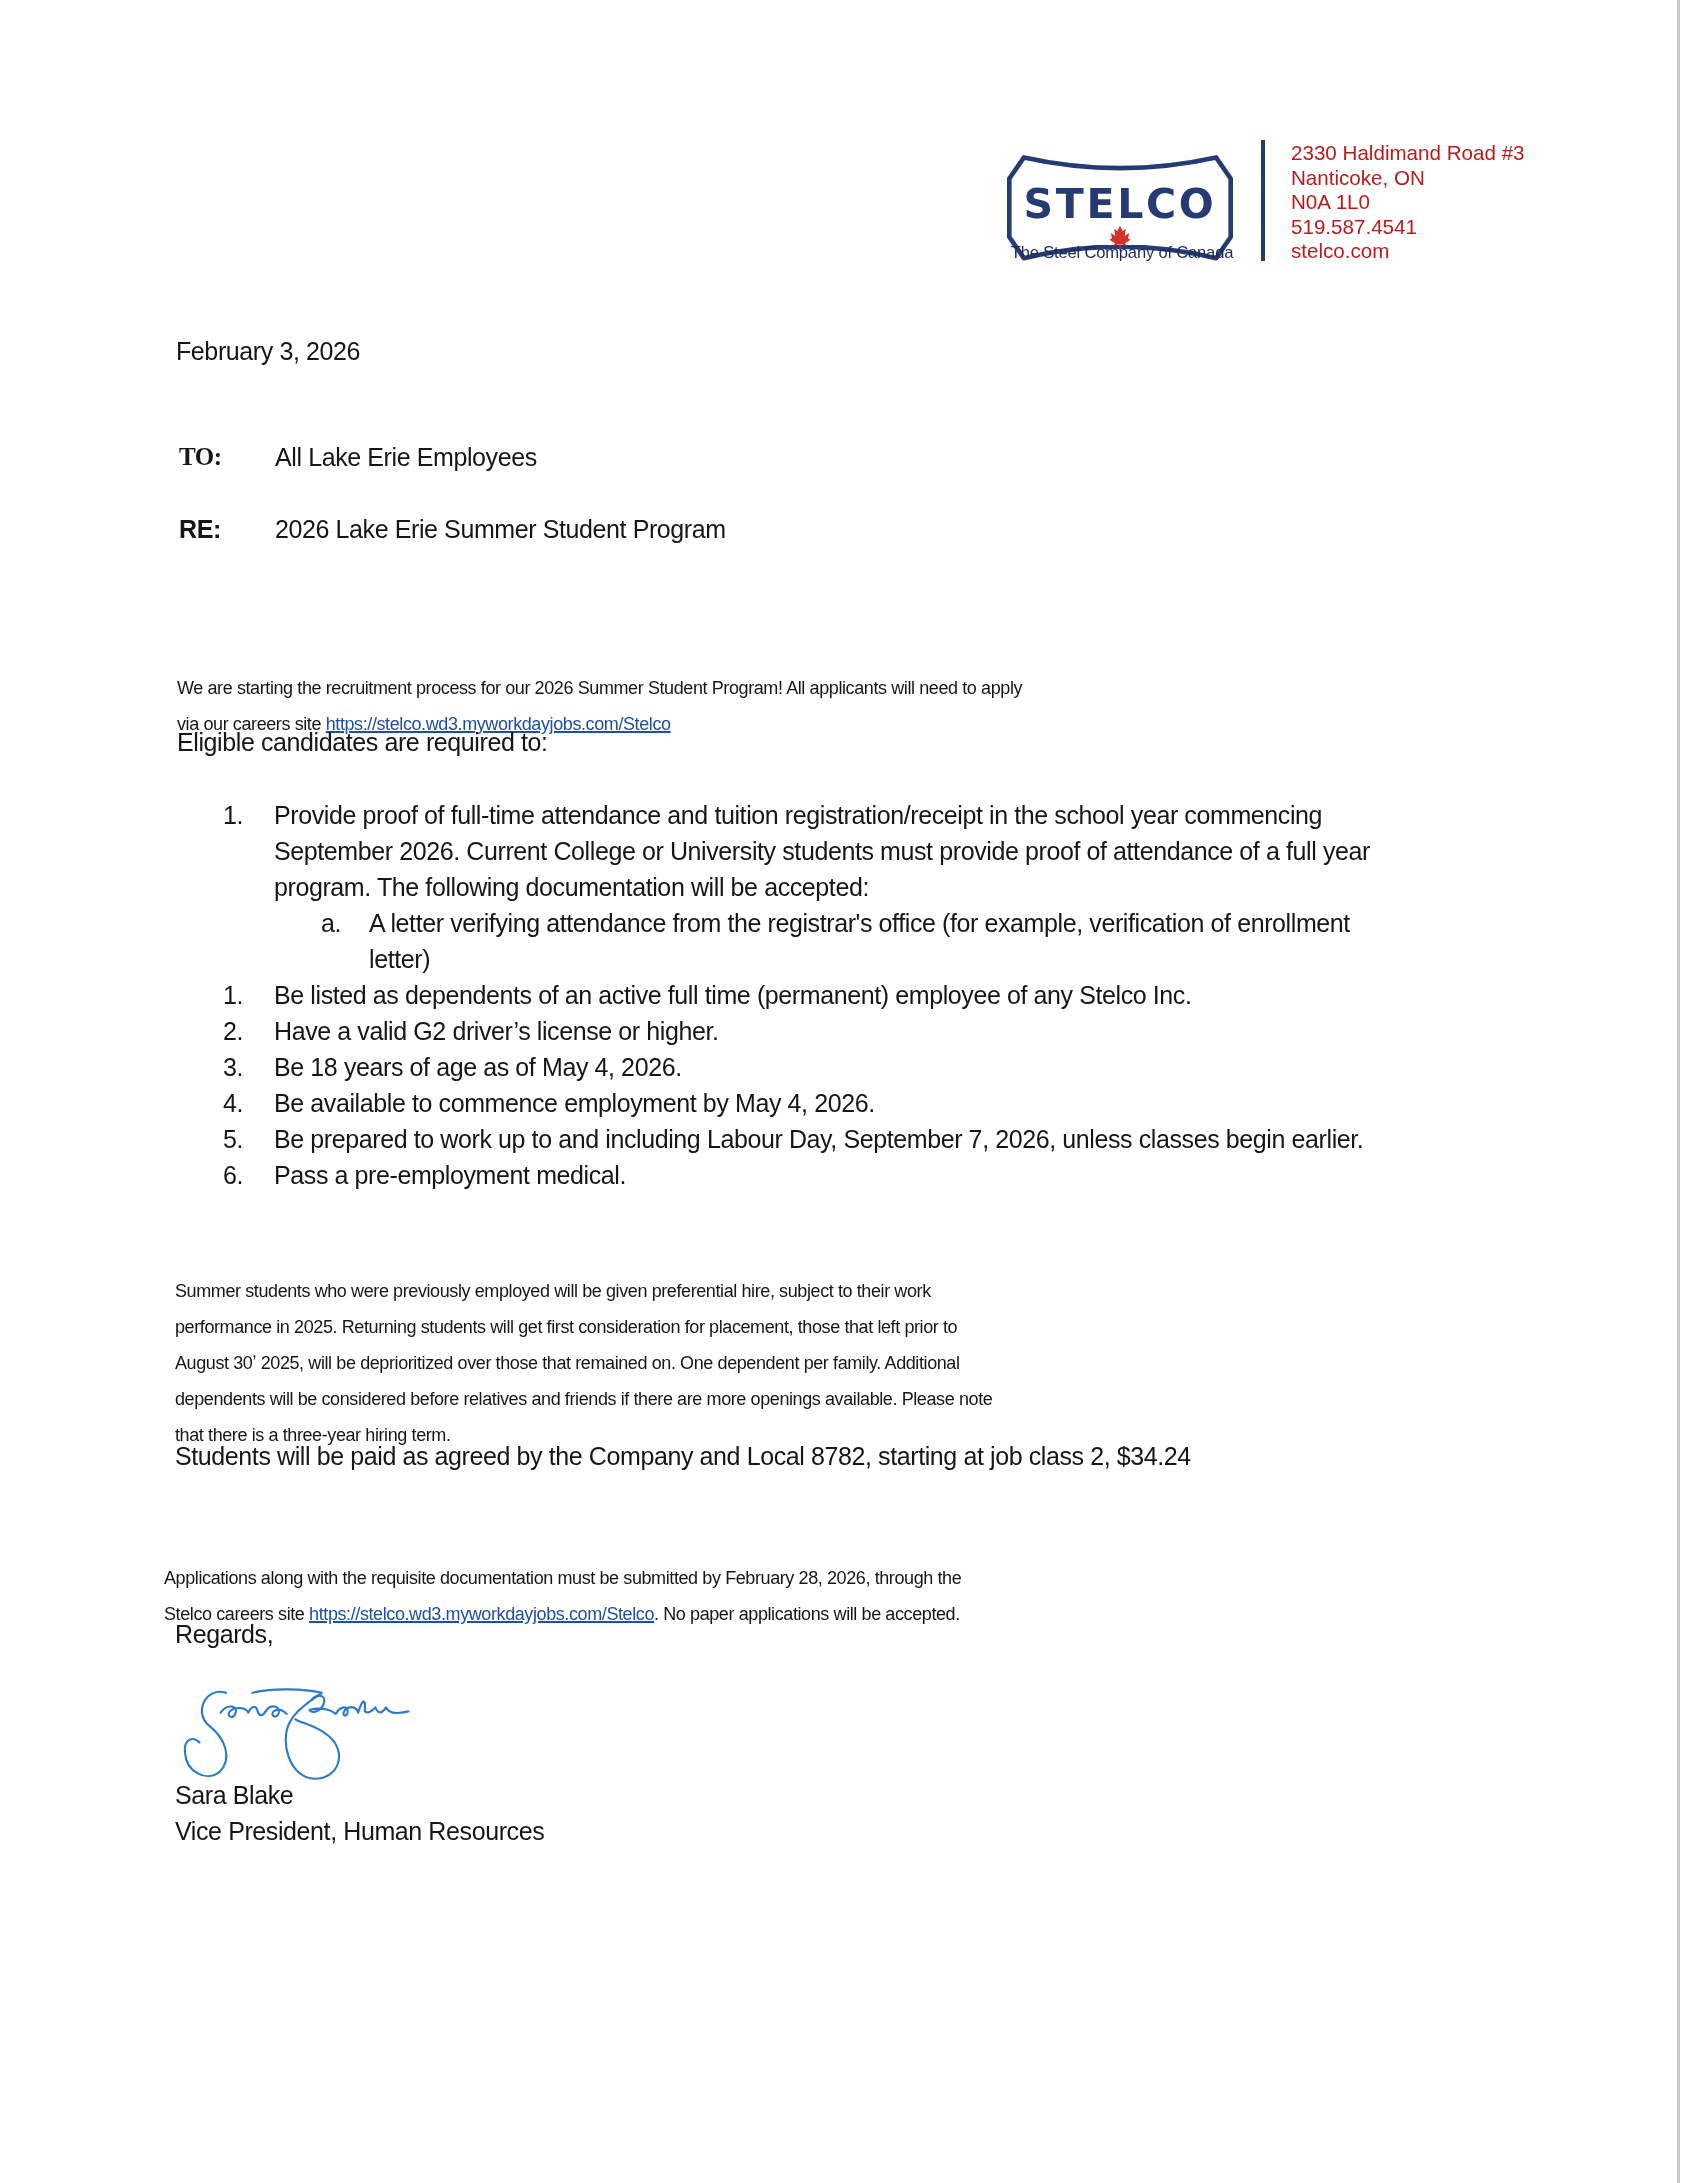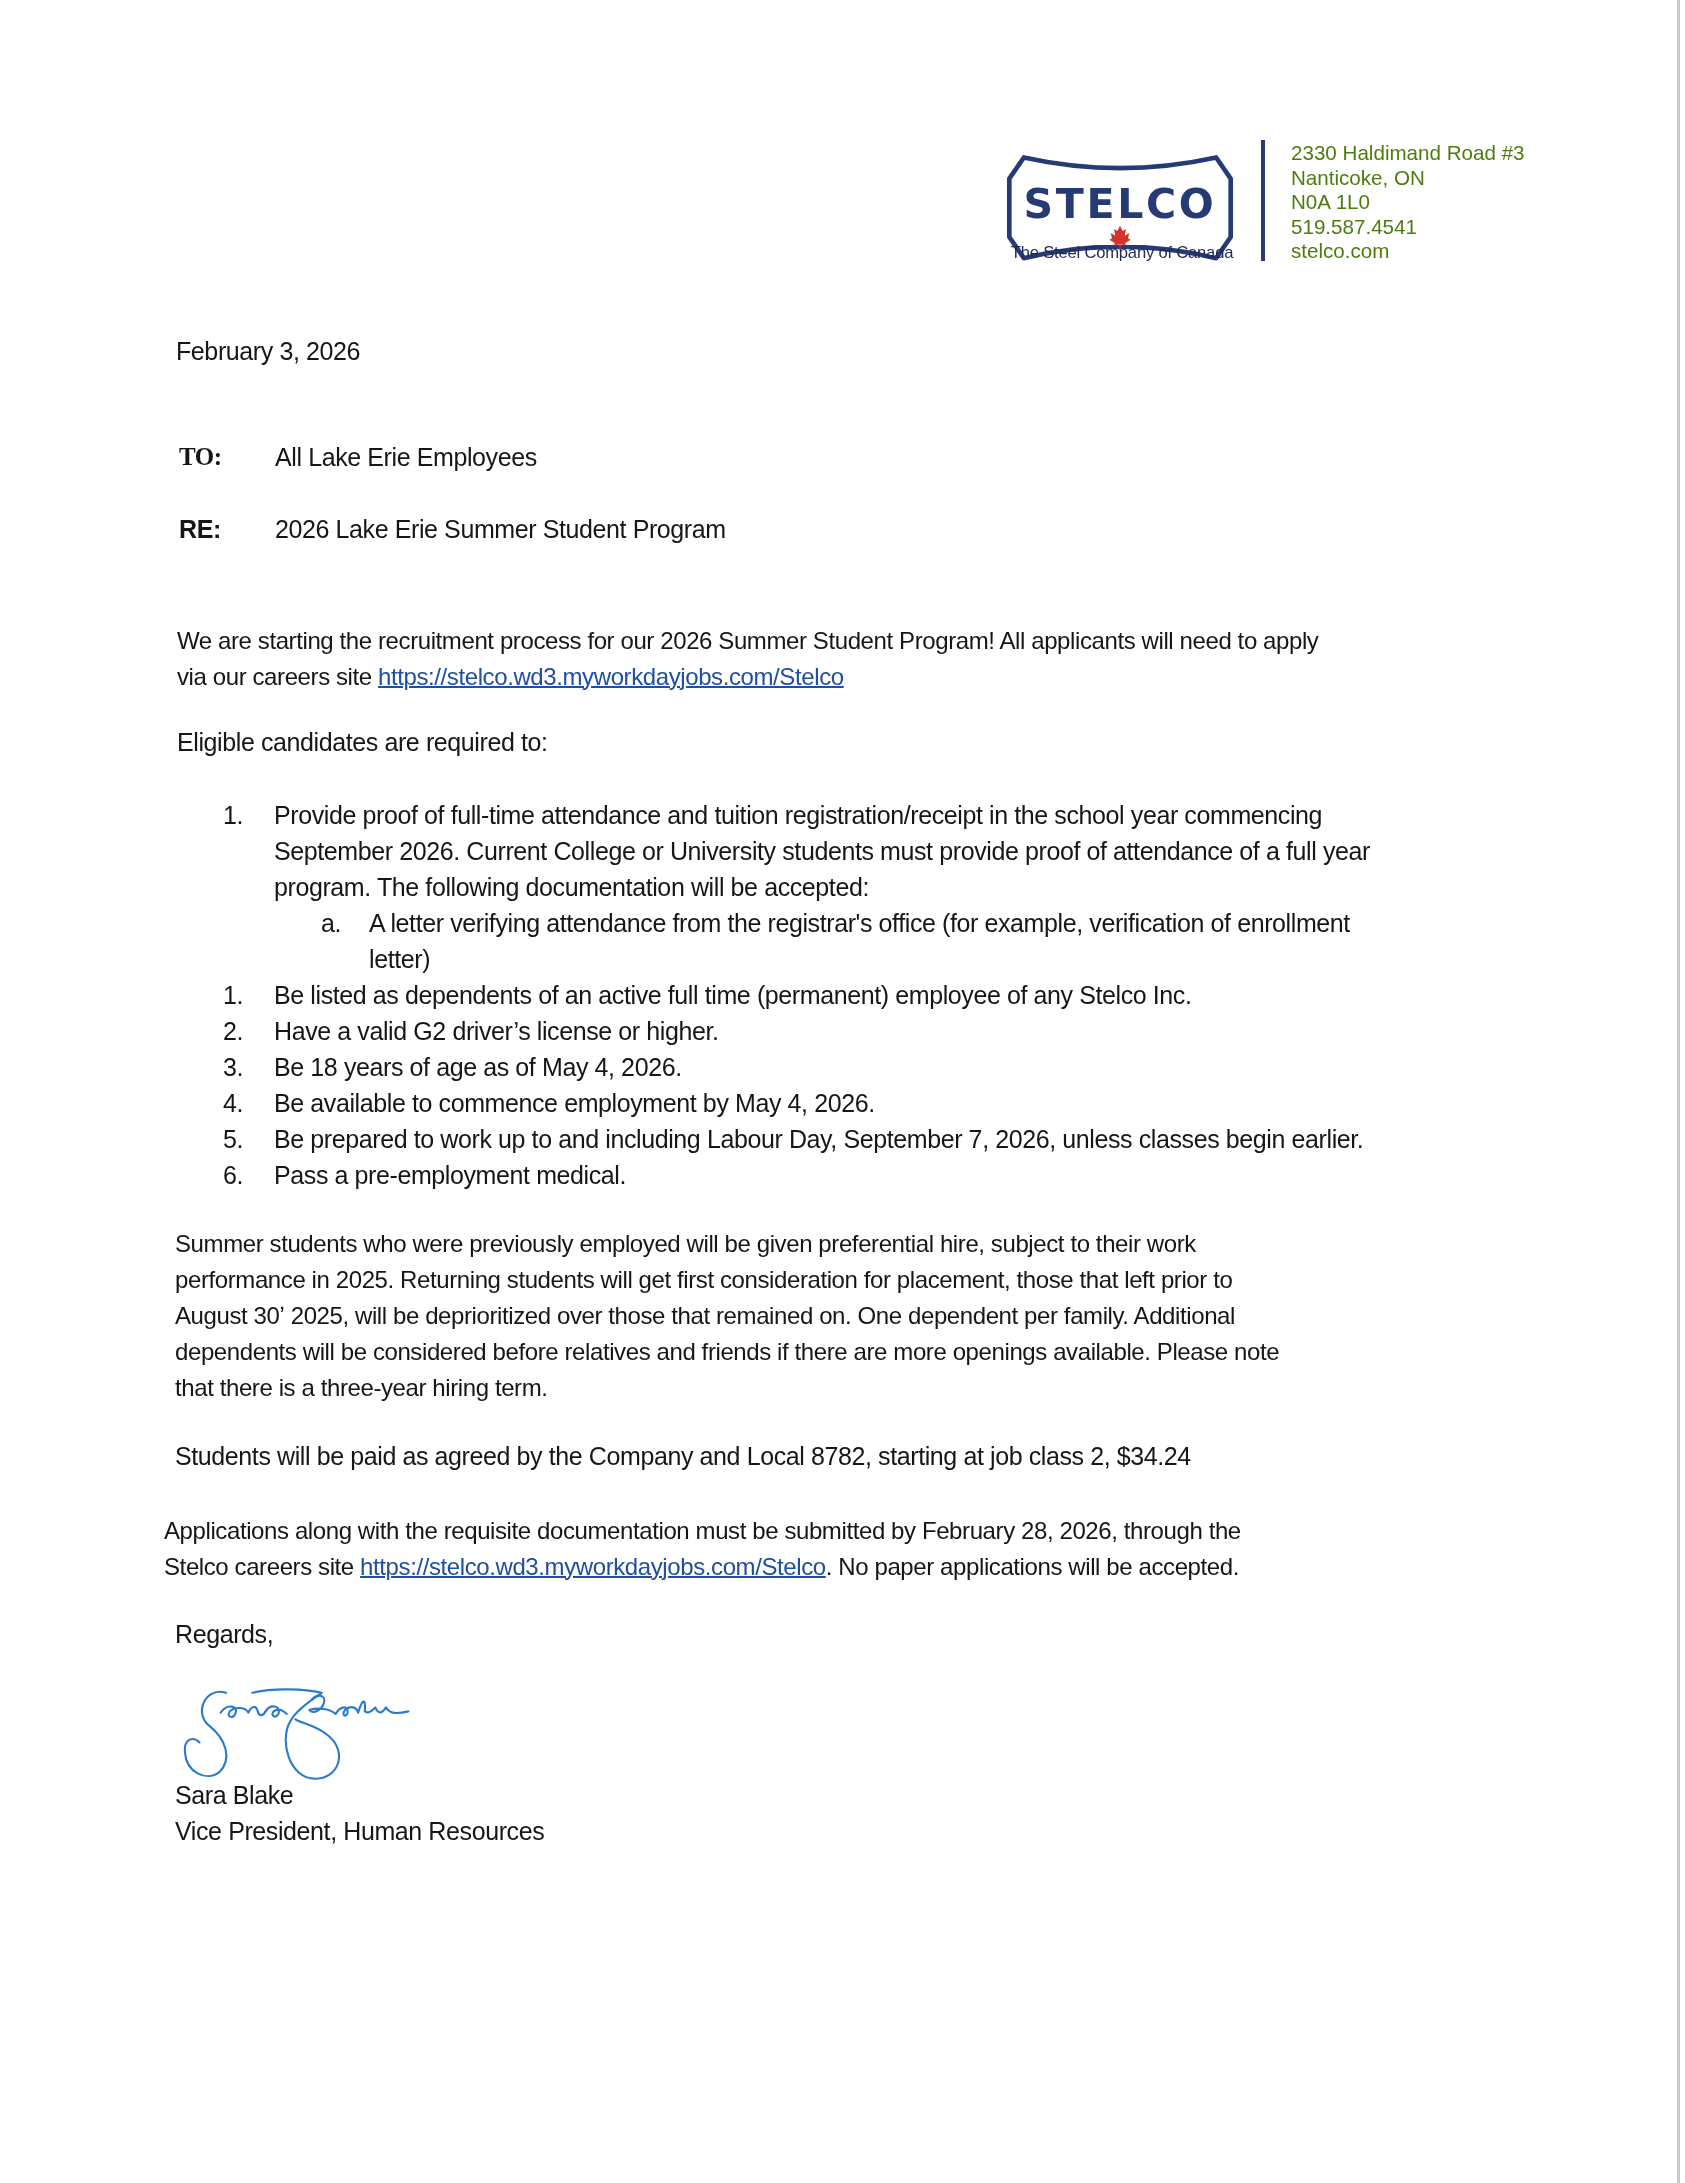--- a/index.html
+++ b/index.html
@@ -7,31 +7,31 @@
          font-family: "Liberation Sans", sans-serif; color: #1a1a1a; }
   .page { position: absolute; left: 0; top: 0; width: 1685px; height: 2183px; background: #fff; }
   .scan-edge { position: absolute; left: 1677px; top: 0; width: 2.7px; height: 2183px; background: #c9c9c9; }
 
   
   .logo { position: absolute; left: 1004px; top: 152px; width: 232px; height: 133px; }
   .logo svg { display: block; }
   .tagline { position: absolute; left: 1009px; top: 243px; width: 226px; text-align: center;
              font-size: 16.6px; color: #1f2a55; letter-spacing: -0.2px; }
   .v-divider { position: absolute; left: 1261px; top: 140px; width: 4px; height: 121px; background: #263a73; }
-  .address { position: absolute; left: 1291px; top: 141px; font-size: 20.6px; line-height: 24.6px; color: #4d7c0f; }
+  .address { position: absolute; left: 1291px; top: 141px; font-size: 20.6px; line-height: 24.6px; color: #b91c1c; }
   .address div { white-space: nowrap; }
 
   
   .txt { position: absolute; font-family: "Liberation Sans", sans-serif; font-size: 25px;
          color: #161616; white-space: nowrap; letter-spacing: -0.4px; }
   .bold { font-weight: bold; }
   .link { color: #1f4fa0; text-decoration: underline; text-decoration-thickness: 2px; }
 
-  .block { position: absolute; font-size: 24px; line-height: 36px; color: #161616;
-           letter-spacing: -0.4px; }
+  .block { position: absolute; font-size: 18px; line-height: 36px; color: #161616;
+           letter-spacing: -0.4px; margin-top: 47px; }
   .block p { margin: 0; white-space: nowrap; }
 
   .list { position: absolute; left: 223px; top: 797px; font-size: 25px; line-height: 36px;
           color: #161616; letter-spacing: -0.4px; }
   .li { position: relative; white-space: nowrap; }
   .li .num { position: absolute; left: 0; width: 33px; }
   .li .body { display: block; margin-left: 51px; }
   .sub { position: relative; margin-left: 98px; white-space: nowrap; }
   .sub .num { position: absolute; left: 0; }
   .sub .body { display: block; margin-left: 48px; }

